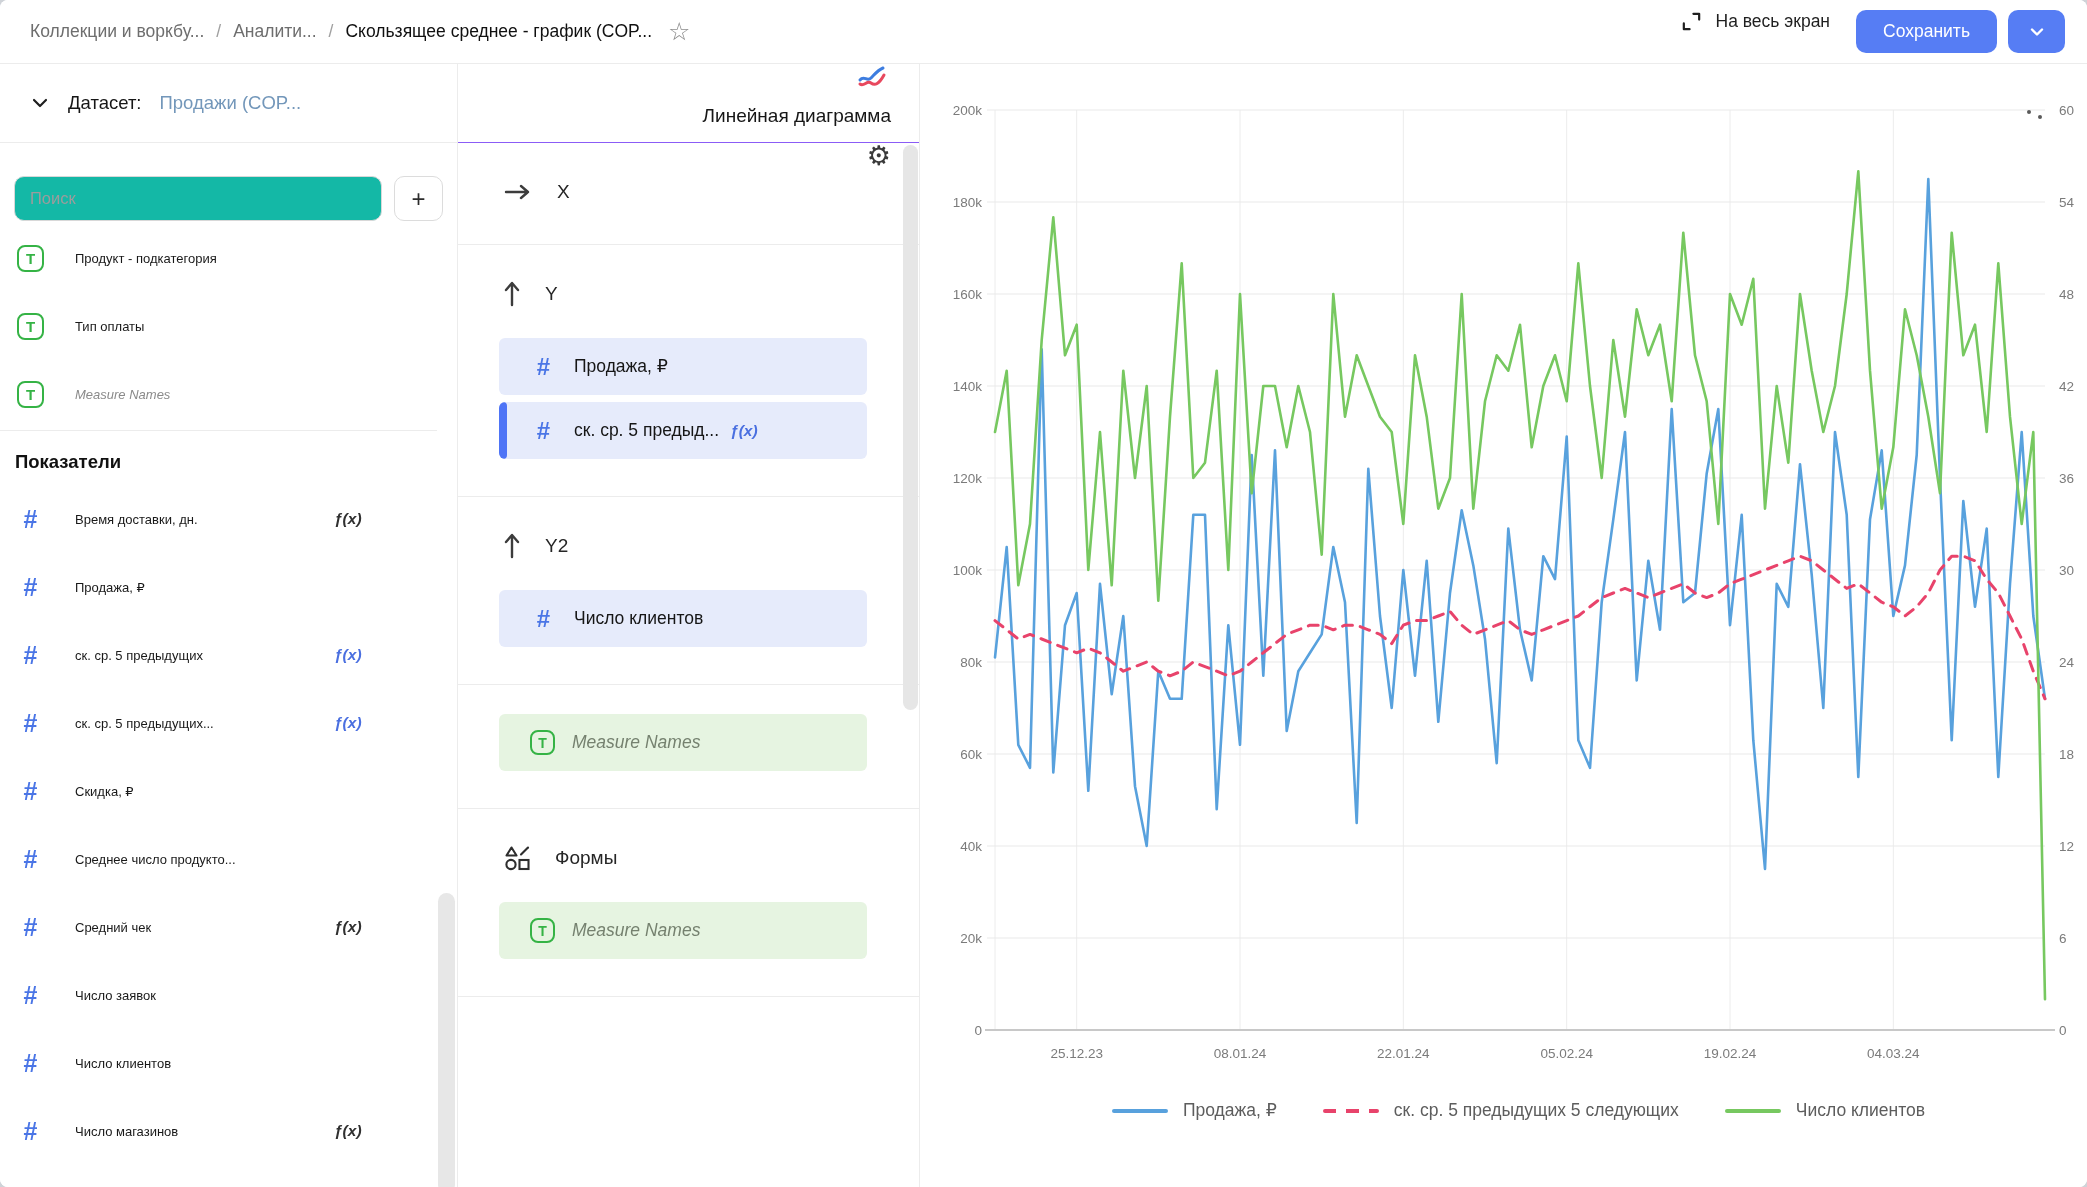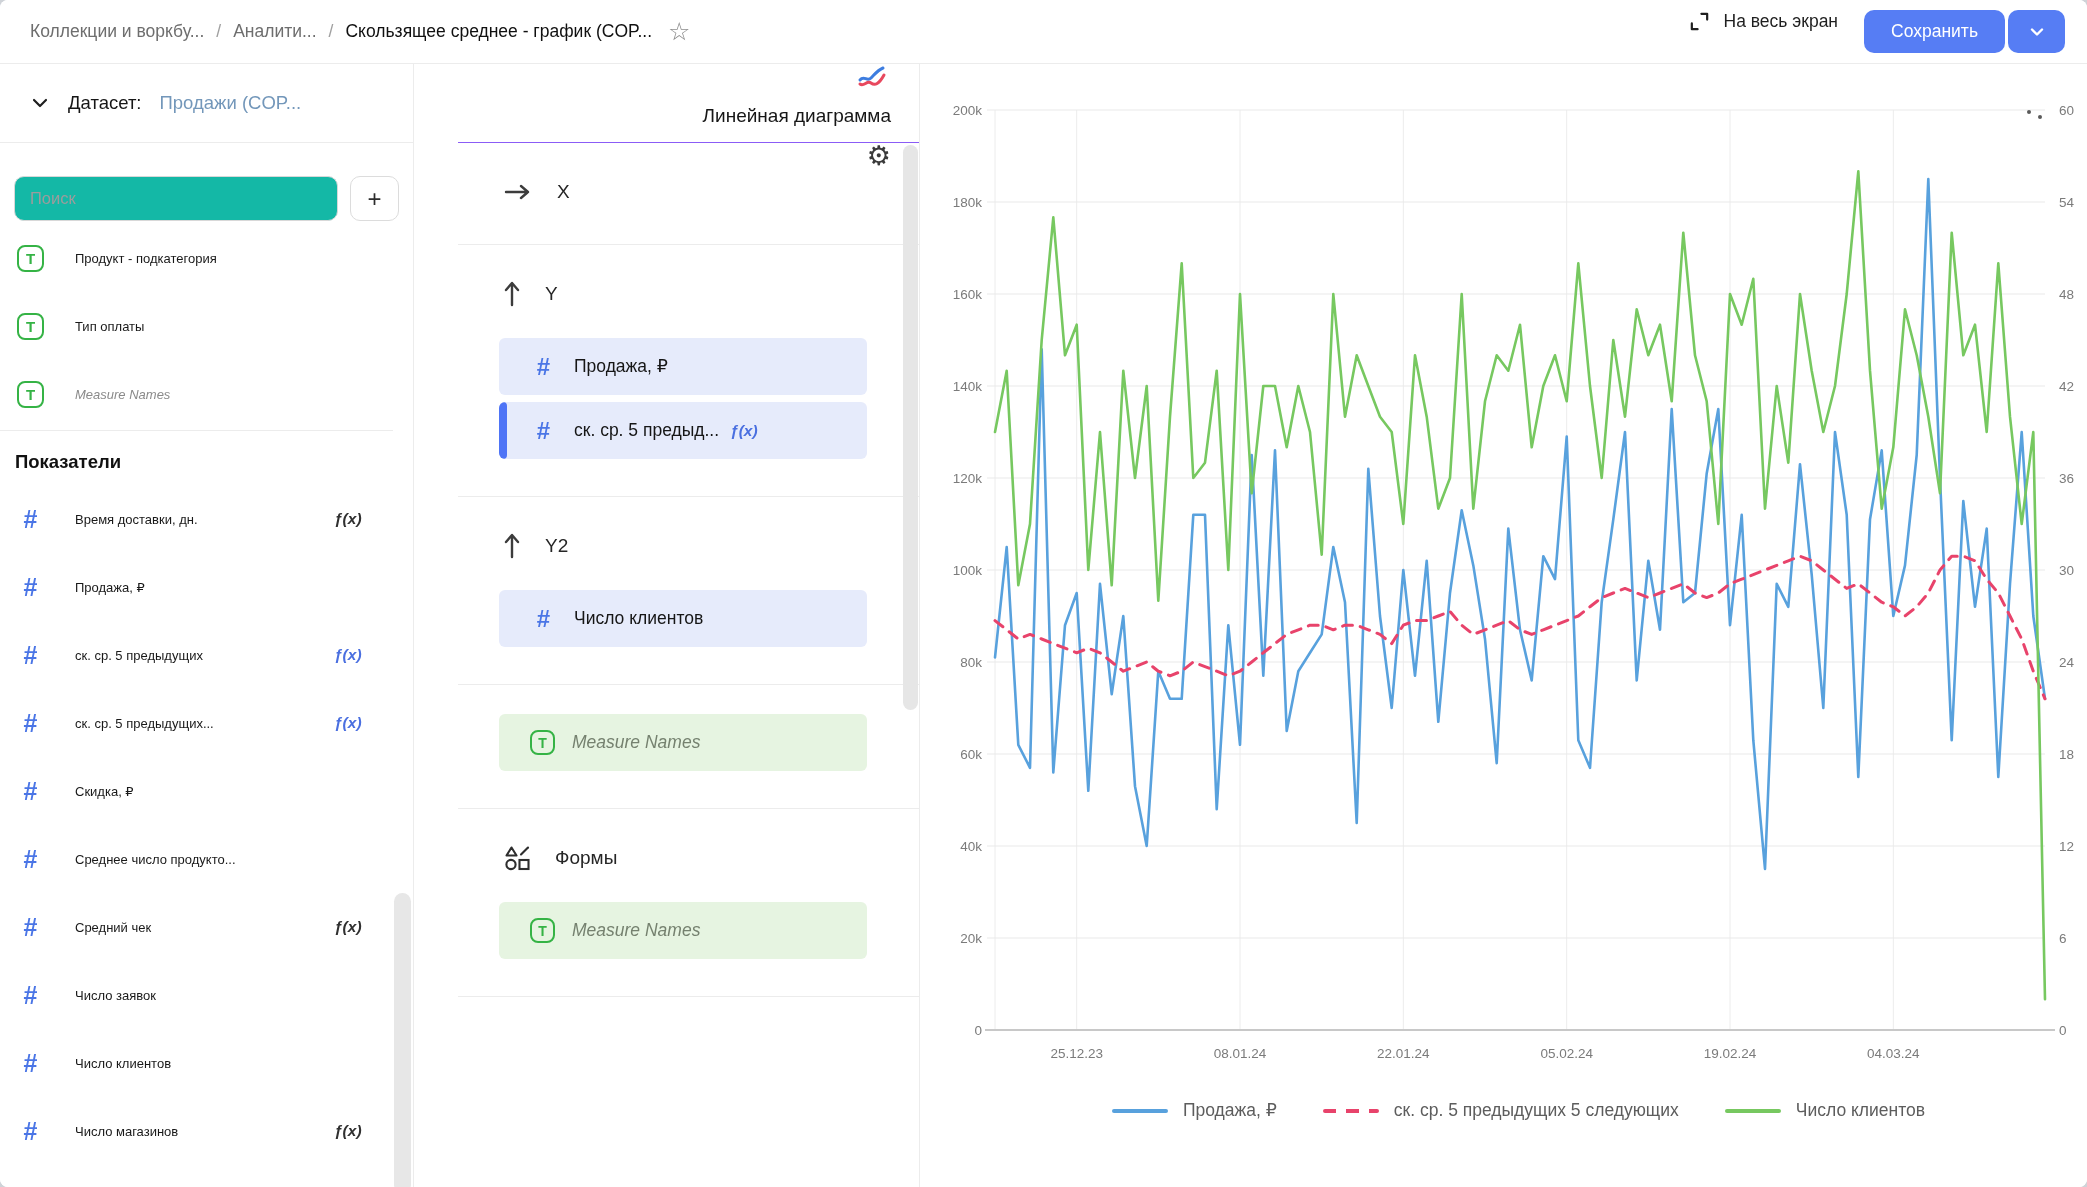--- a/index.html
+++ b/index.html
@@ -9,27 +9,27 @@
   
   .topbar{position:absolute;left:0;top:0;right:0;height:64px;background:#fff;border-bottom:1px solid #ececec;
           display:flex;align-items:center;z-index:9;}
   .breadcrumbs{display:flex;align-items:center;margin-left:30px;font-size:17.5px;gap:12px;white-space:nowrap;}
   .crumb.muted{color:#6e6e6e;cursor:pointer;}
   .crumb.current{color:#101010;font-weight:500;}
   .crumb-sep{color:#a0a0a0;}
   .star{margin-left:16px;font-size:25px;color:#8d8d8d;line-height:1;font-family:"DejaVu Sans",sans-serif;cursor:pointer;}
   .topbar-right{margin-left:auto;display:flex;align-items:flex-start;gap:26px;margin-right:22px;}
   .fullscreen{display:flex;align-items:center;gap:13px;font-size:17.5px;cursor:pointer;}
-  .save-group{display:flex;gap:3px;}
+  .save-group{display:flex;gap:11px;}
   .btn-save{background:#567df4;color:#fff;font-size:17.5px;border:none;border-radius:10px;height:43px;
             padding:0 27px;font-family:inherit;cursor:pointer;}
   .btn-caret{background:#567df4;border:none;border-radius:10px;height:43px;width:57px;display:flex;
              align-items:center;justify-content:center;cursor:pointer;}
   
-  .sidebar{position:absolute;left:0;top:64px;width:414px;bottom:0;border-right:1px solid #ececec;background:#fff;overflow:hidden;}
+  .sidebar{position:absolute;left:0;top:64px;width:458px;bottom:0;border-right:1px solid #ececec;background:#fff;overflow:hidden;}
   .dataset-row{height:79px;border-bottom:1px solid #ececec;display:flex;align-items:center;padding:0 18px 0 30px;gap:18px;}
   .dataset-label{font-size:18.5px;color:#161616;}
   .dataset-link{font-size:18.5px;color:#7397ba;cursor:pointer;white-space:nowrap;}
   .search-row{position:absolute;left:14px;right:14px;top:112px;display:flex;gap:12px;}
   .search-input{flex:1;height:45px;border:1px solid #d8d8d8;border-radius:10px;font-size:16.5px;padding:0 15px;
                 color:#222;font-family:inherit;outline:none;background:#14b8a6;}
   .search-input::placeholder{color:#9c9c9c;}
   .add-btn{width:49px;height:45px;border:1px solid #dcdcdc;border-radius:10px;background:#fff;font-size:24px;
            color:#2c2c2c;cursor:pointer;line-height:1;font-family:inherit;}
   .field-lists{position:absolute;left:0;right:20px;top:160px;bottom:0;overflow:hidden;}

